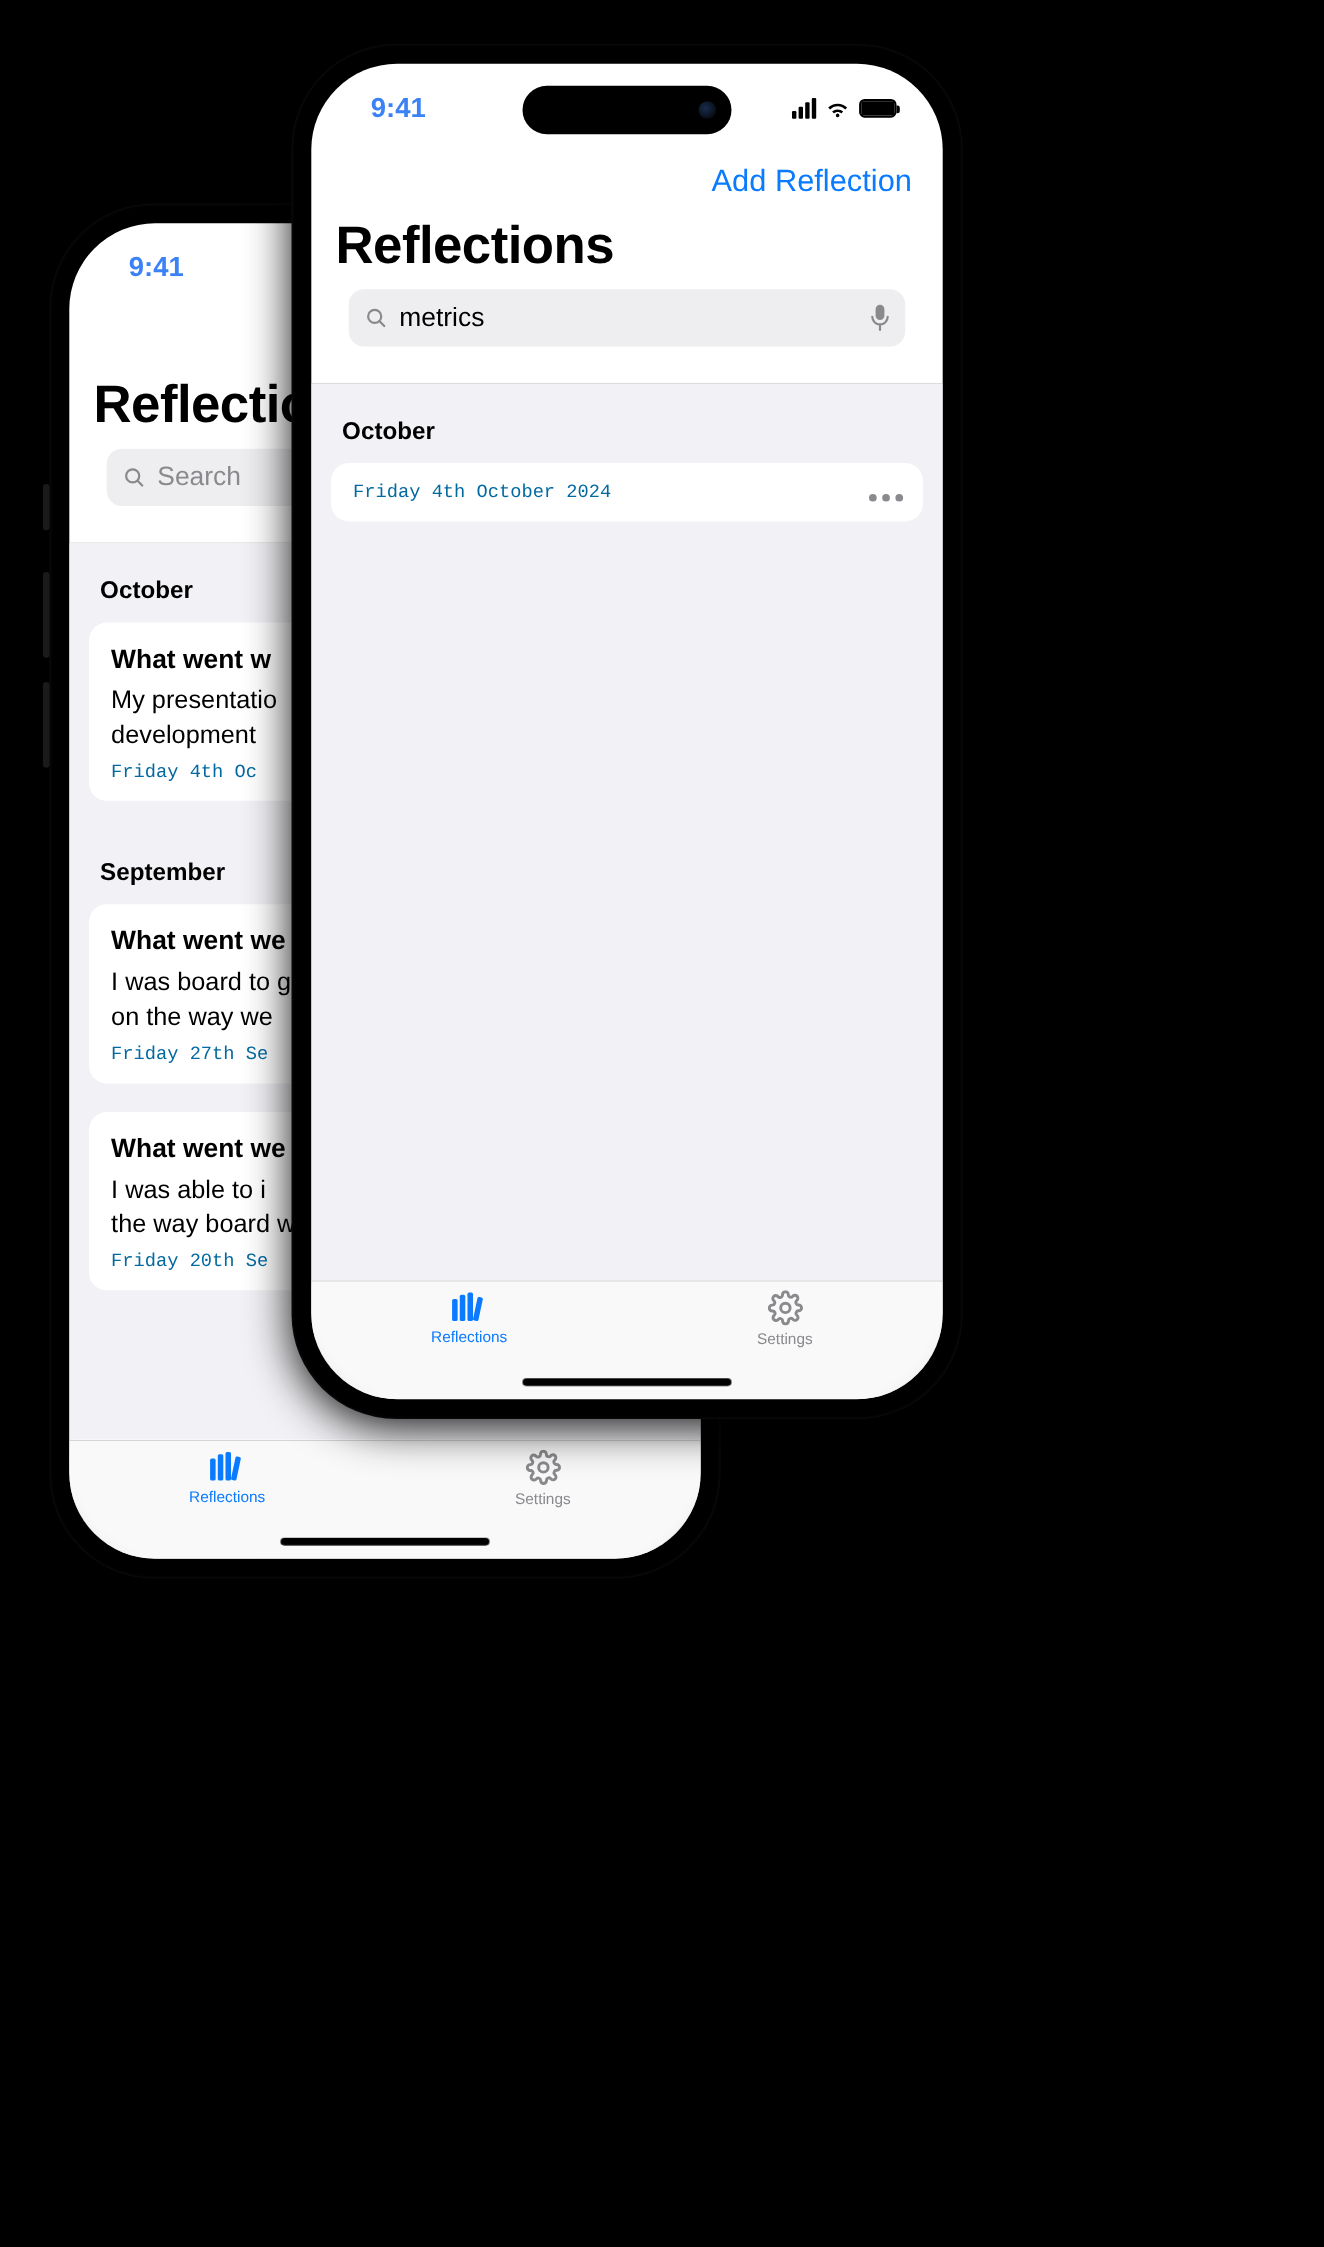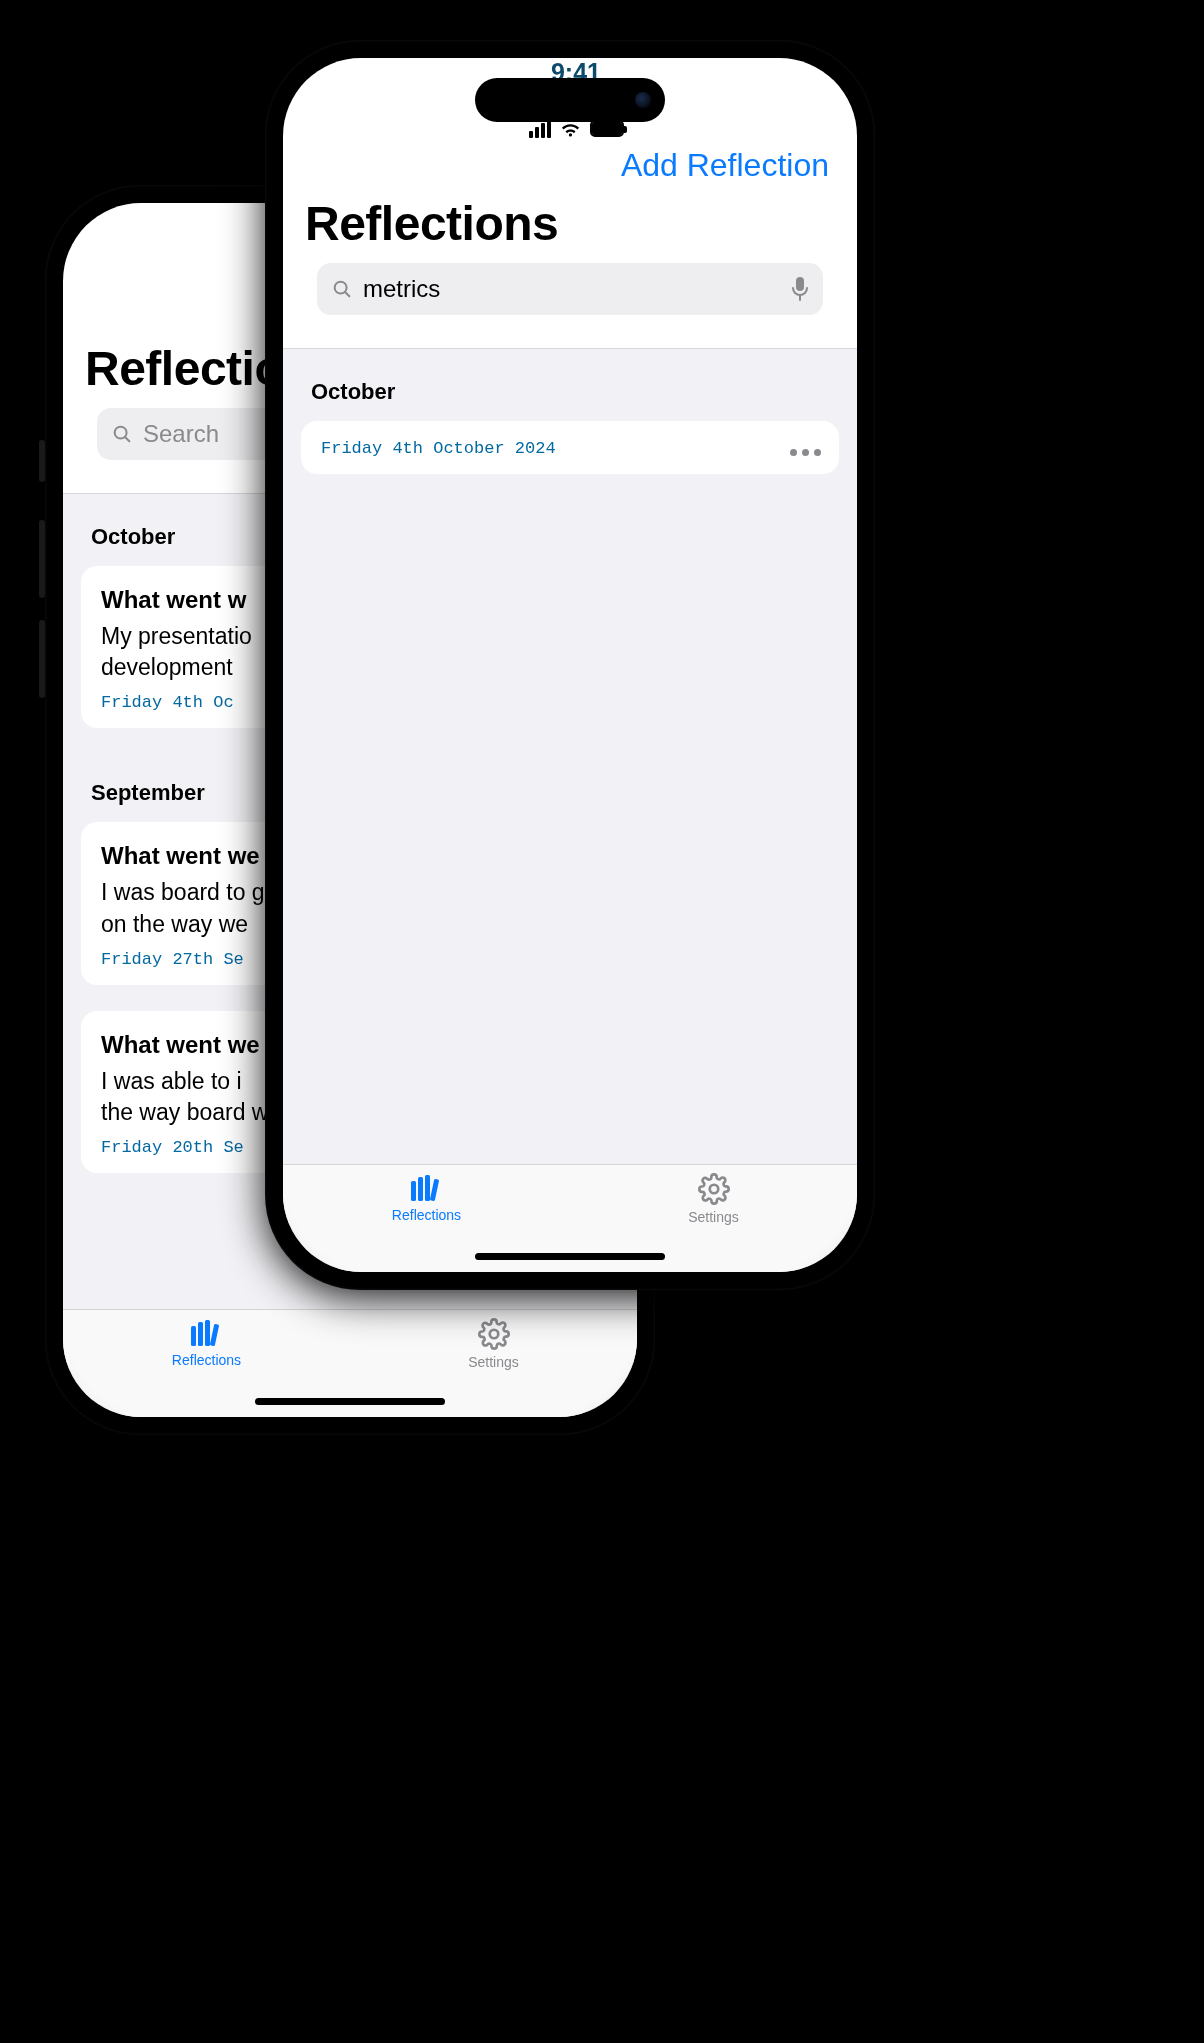--- a/index.html
+++ b/index.html
@@ -68,22 +68,21 @@
   
   .statusbar {
     position: relative;
     height: 80px;
     display: flex;
     align-items: center;
     justify-content: space-between;
     padding: 0 42px 0 54px;
     font-size: 25px;
     font-weight: 600;
-    color: #0c4a6e;
-    flex-direction: column;
+    color: #3b82f6;
   }
   .statusbar .right {
     display: flex; align-items: center; gap: 8px;
   }
 
   
   .cell {
     display: flex; align-items: flex-end; gap: 2px;
   }
   .cell i { display: block; width: 4px; background: #000; border-radius: 1px; }
@@ -104,21 +103,21 @@
     width:3px; height:7px; background:#000; border-radius:0 2px 2px 0;
   }
   .battery i { display:block; width:100%; height:100%; background:#000; border-radius:2px; }
 
   
   .navrow {
     height: 54px;
     display:flex; justify-content:flex-end; align-items:center;
     padding: 0 28px;
   }
-  .navrow .action { color:#0a7aff; font-size:32px; font-weight:400; }
+  .navrow .action { color:#0a7aff; font-size:28px; font-weight:400; }
 
   .large-title {
     font-size: 48px;
     font-weight: 800;
     letter-spacing: -0.5px;
     color:#000;
     padding: 4px 22px 12px;
   }
 
   

